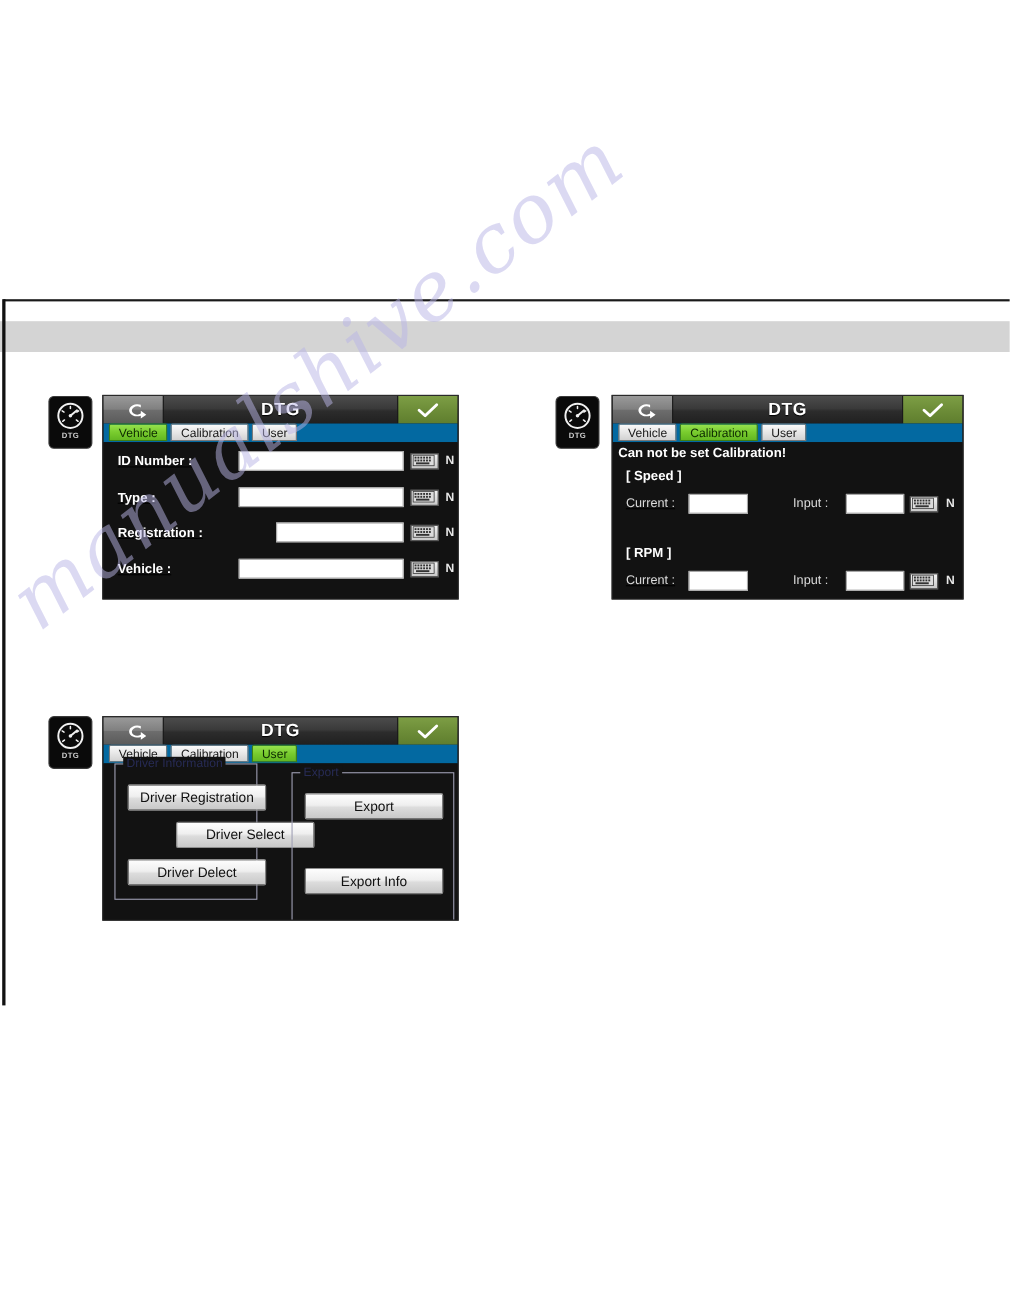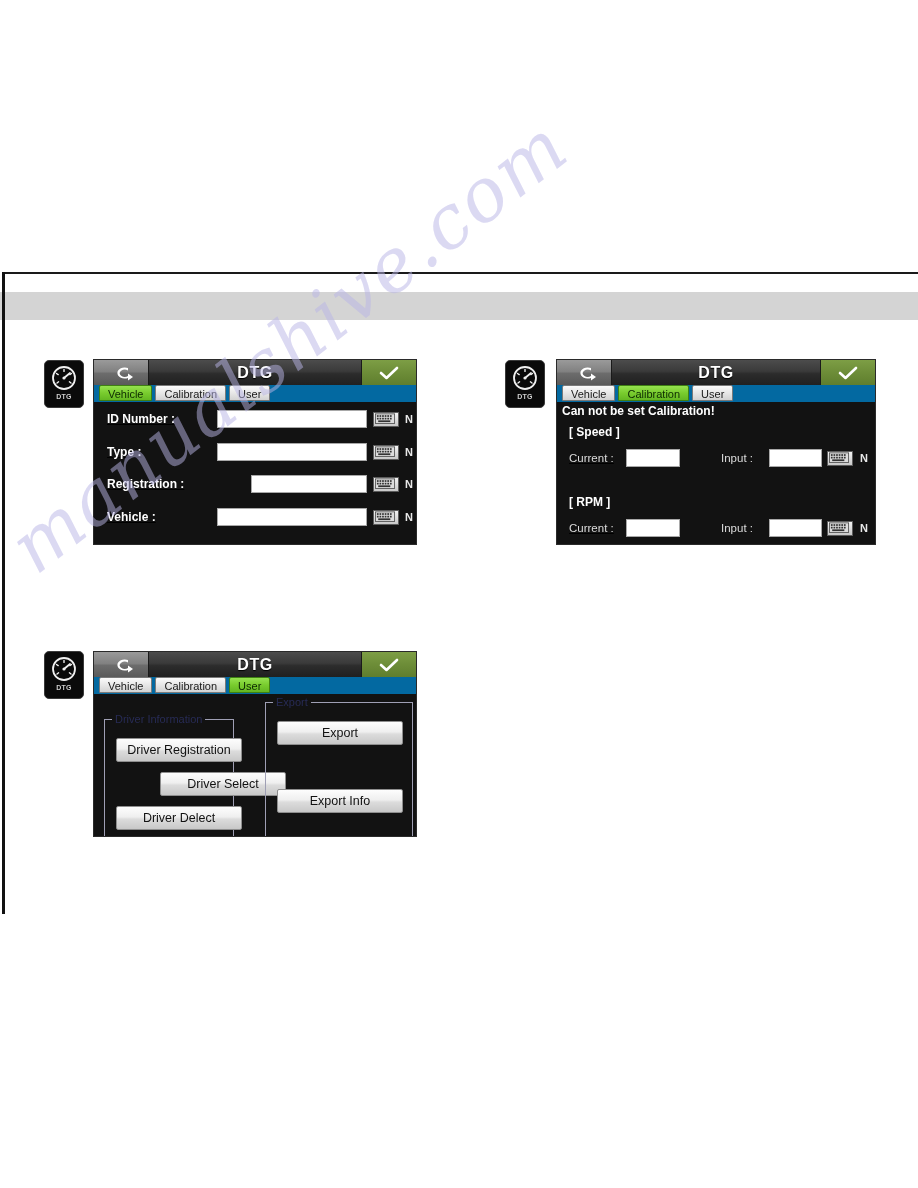--- a/index.html
+++ b/index.html
@@ -554,21 +554,21 @@
     </div>
 
     <div class="tabstrip">
       <div class="tab">Vehicle</div>
       <div class="tab">Calibration</div>
       <div class="tab active">User</div>
     </div>
 
     <div class="panel" style="height:144px;">
 
-      <div class="groupbox" style="left:10px;top:25px;width:130px;height:124px;">
+      <div class="groupbox" style="left:10px;top:0;width:130px;height:124px;">
         <span class="group-legend">Driver Information</span>
         <div class="tbtn" style="left:11px;top:18px;width:126px;height:24px;">Driver Registration</div>
         <div class="tbtn" style="left:11px;top:52px;width:126px;height:24px;margin-left:44px;">Driver Select</div>
         <div class="tbtn" style="left:11px;top:86px;width:126px;height:24px;">Driver Delect</div>
       </div>
 
       <div class="groupbox" style="left:171px;top:8px;width:148px;height:144px;">
         <span class="group-legend">Export</span>
         <div class="tbtn" style="left:11px;top:18px;width:126px;height:24px;">Export</div>
         <div class="tbtn" style="left:11px;top:86px;width:126px;height:24px;">Export Info</div>

